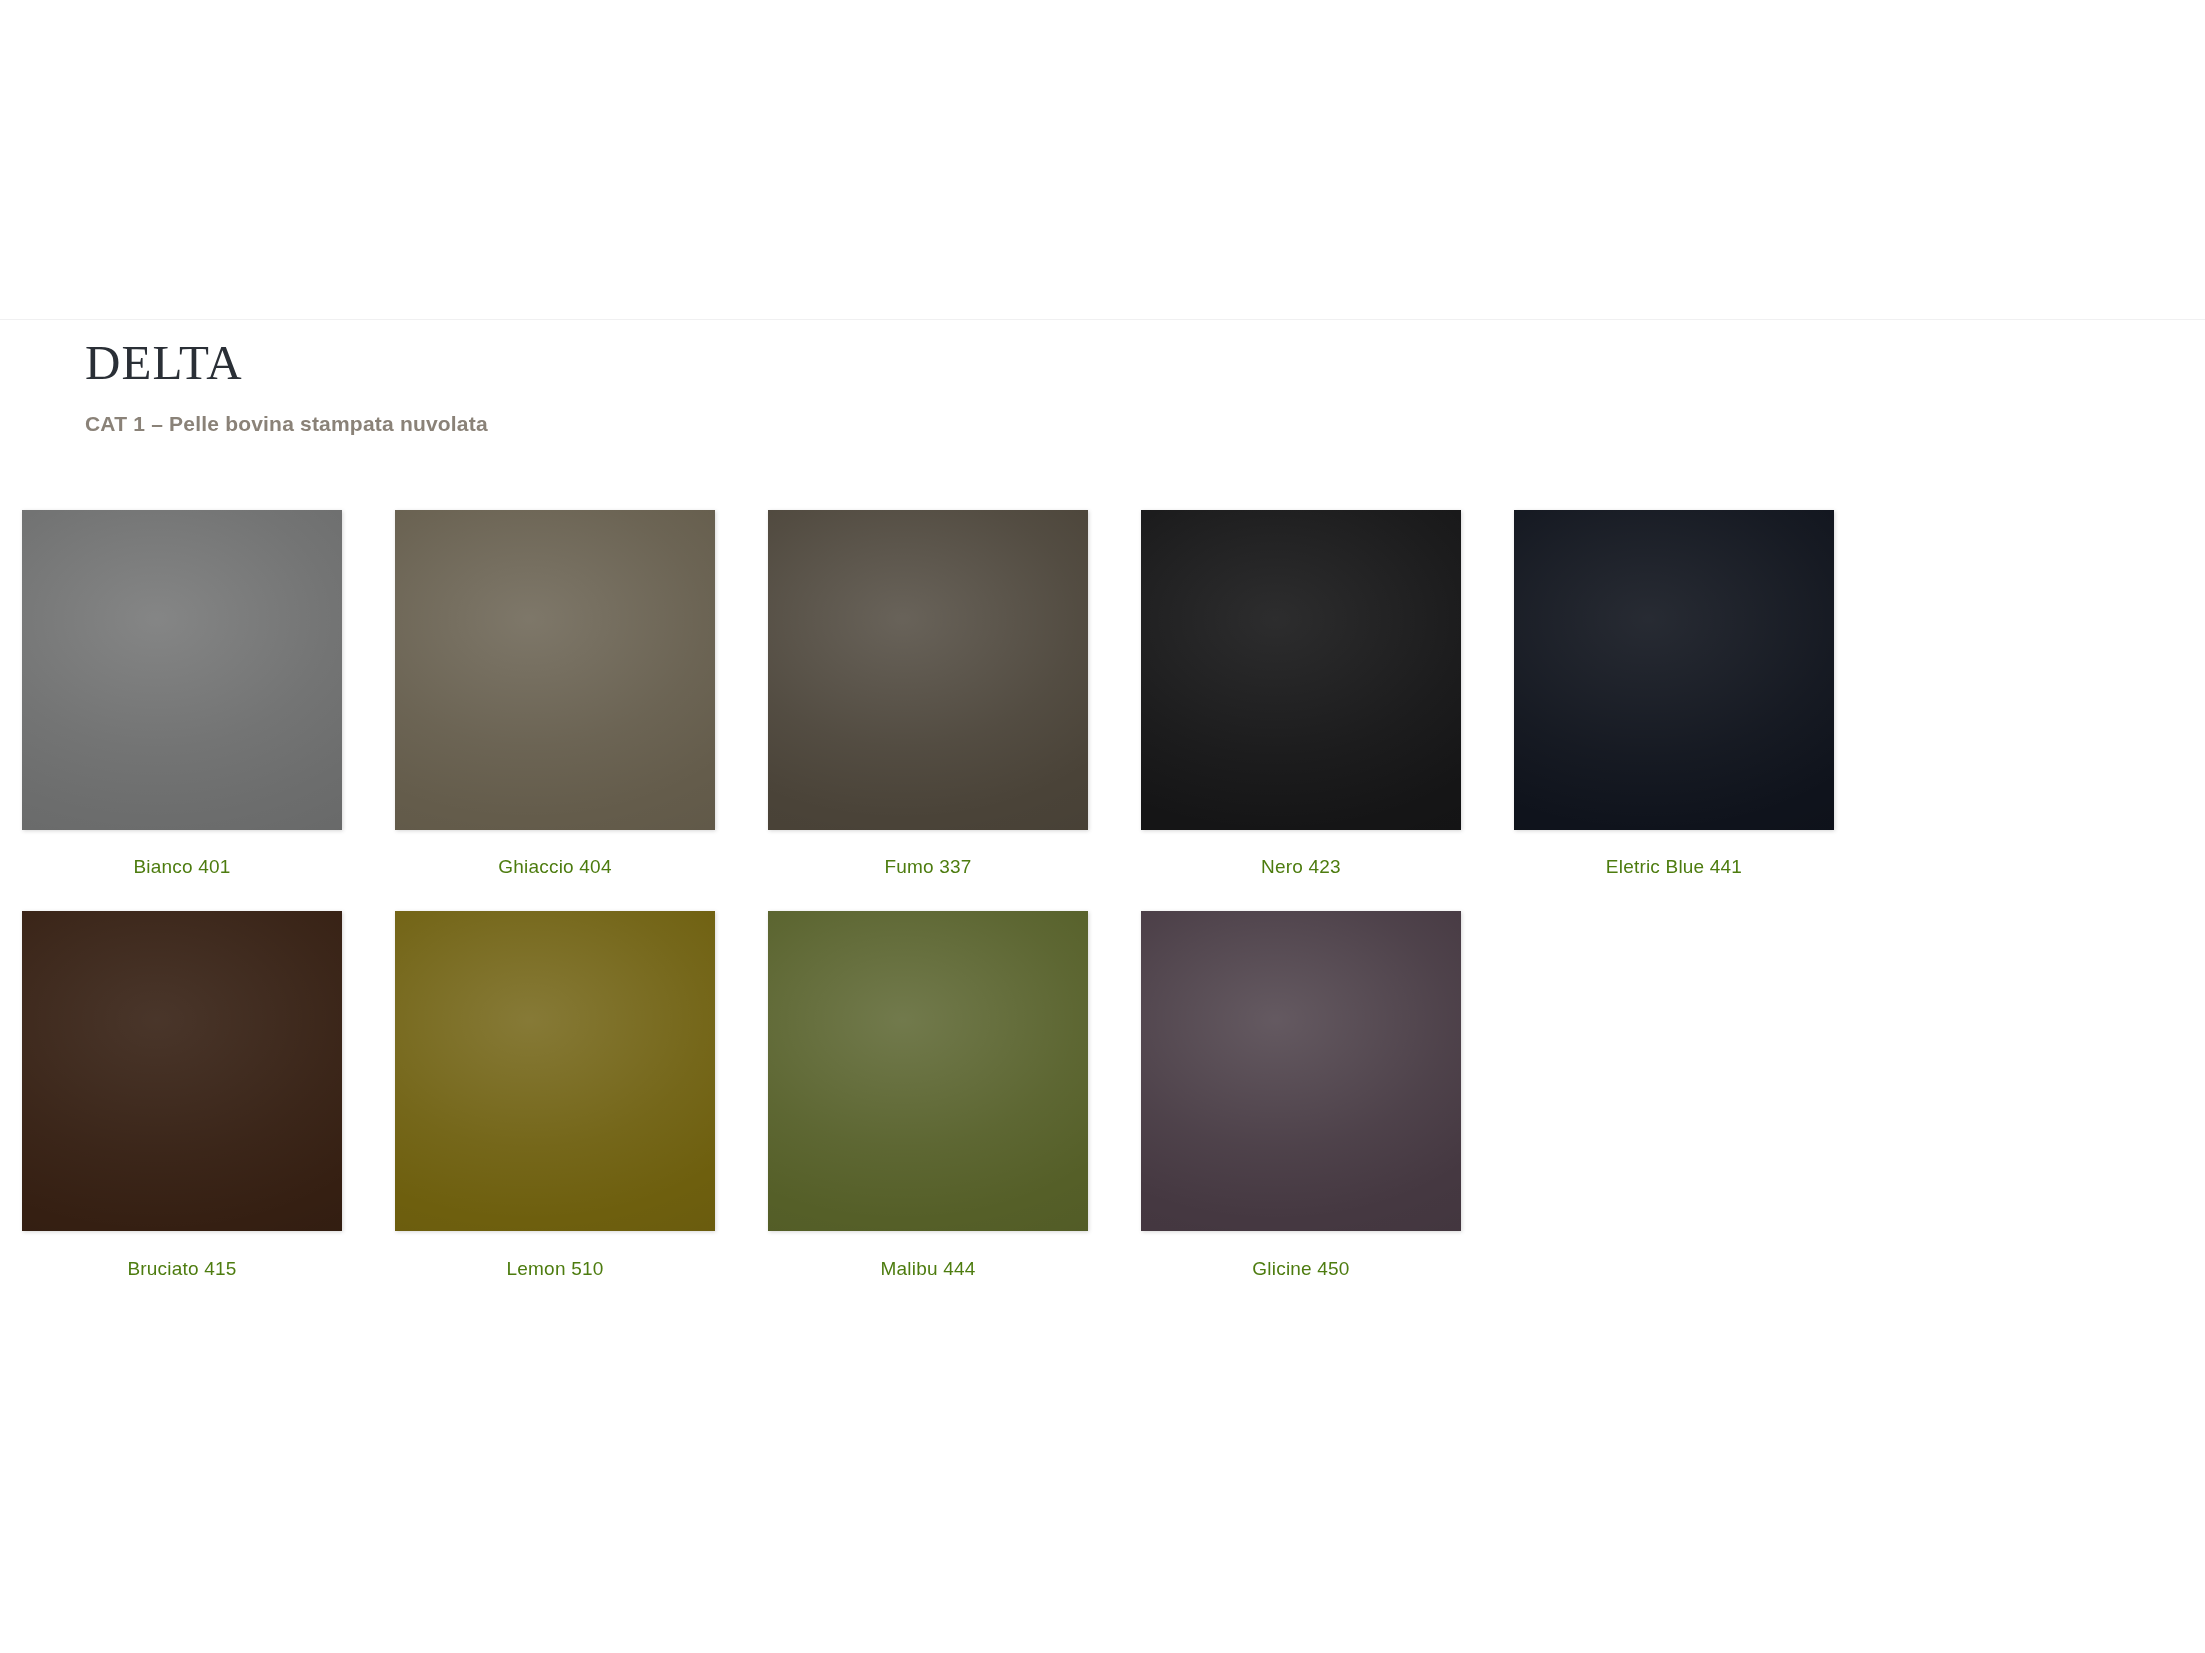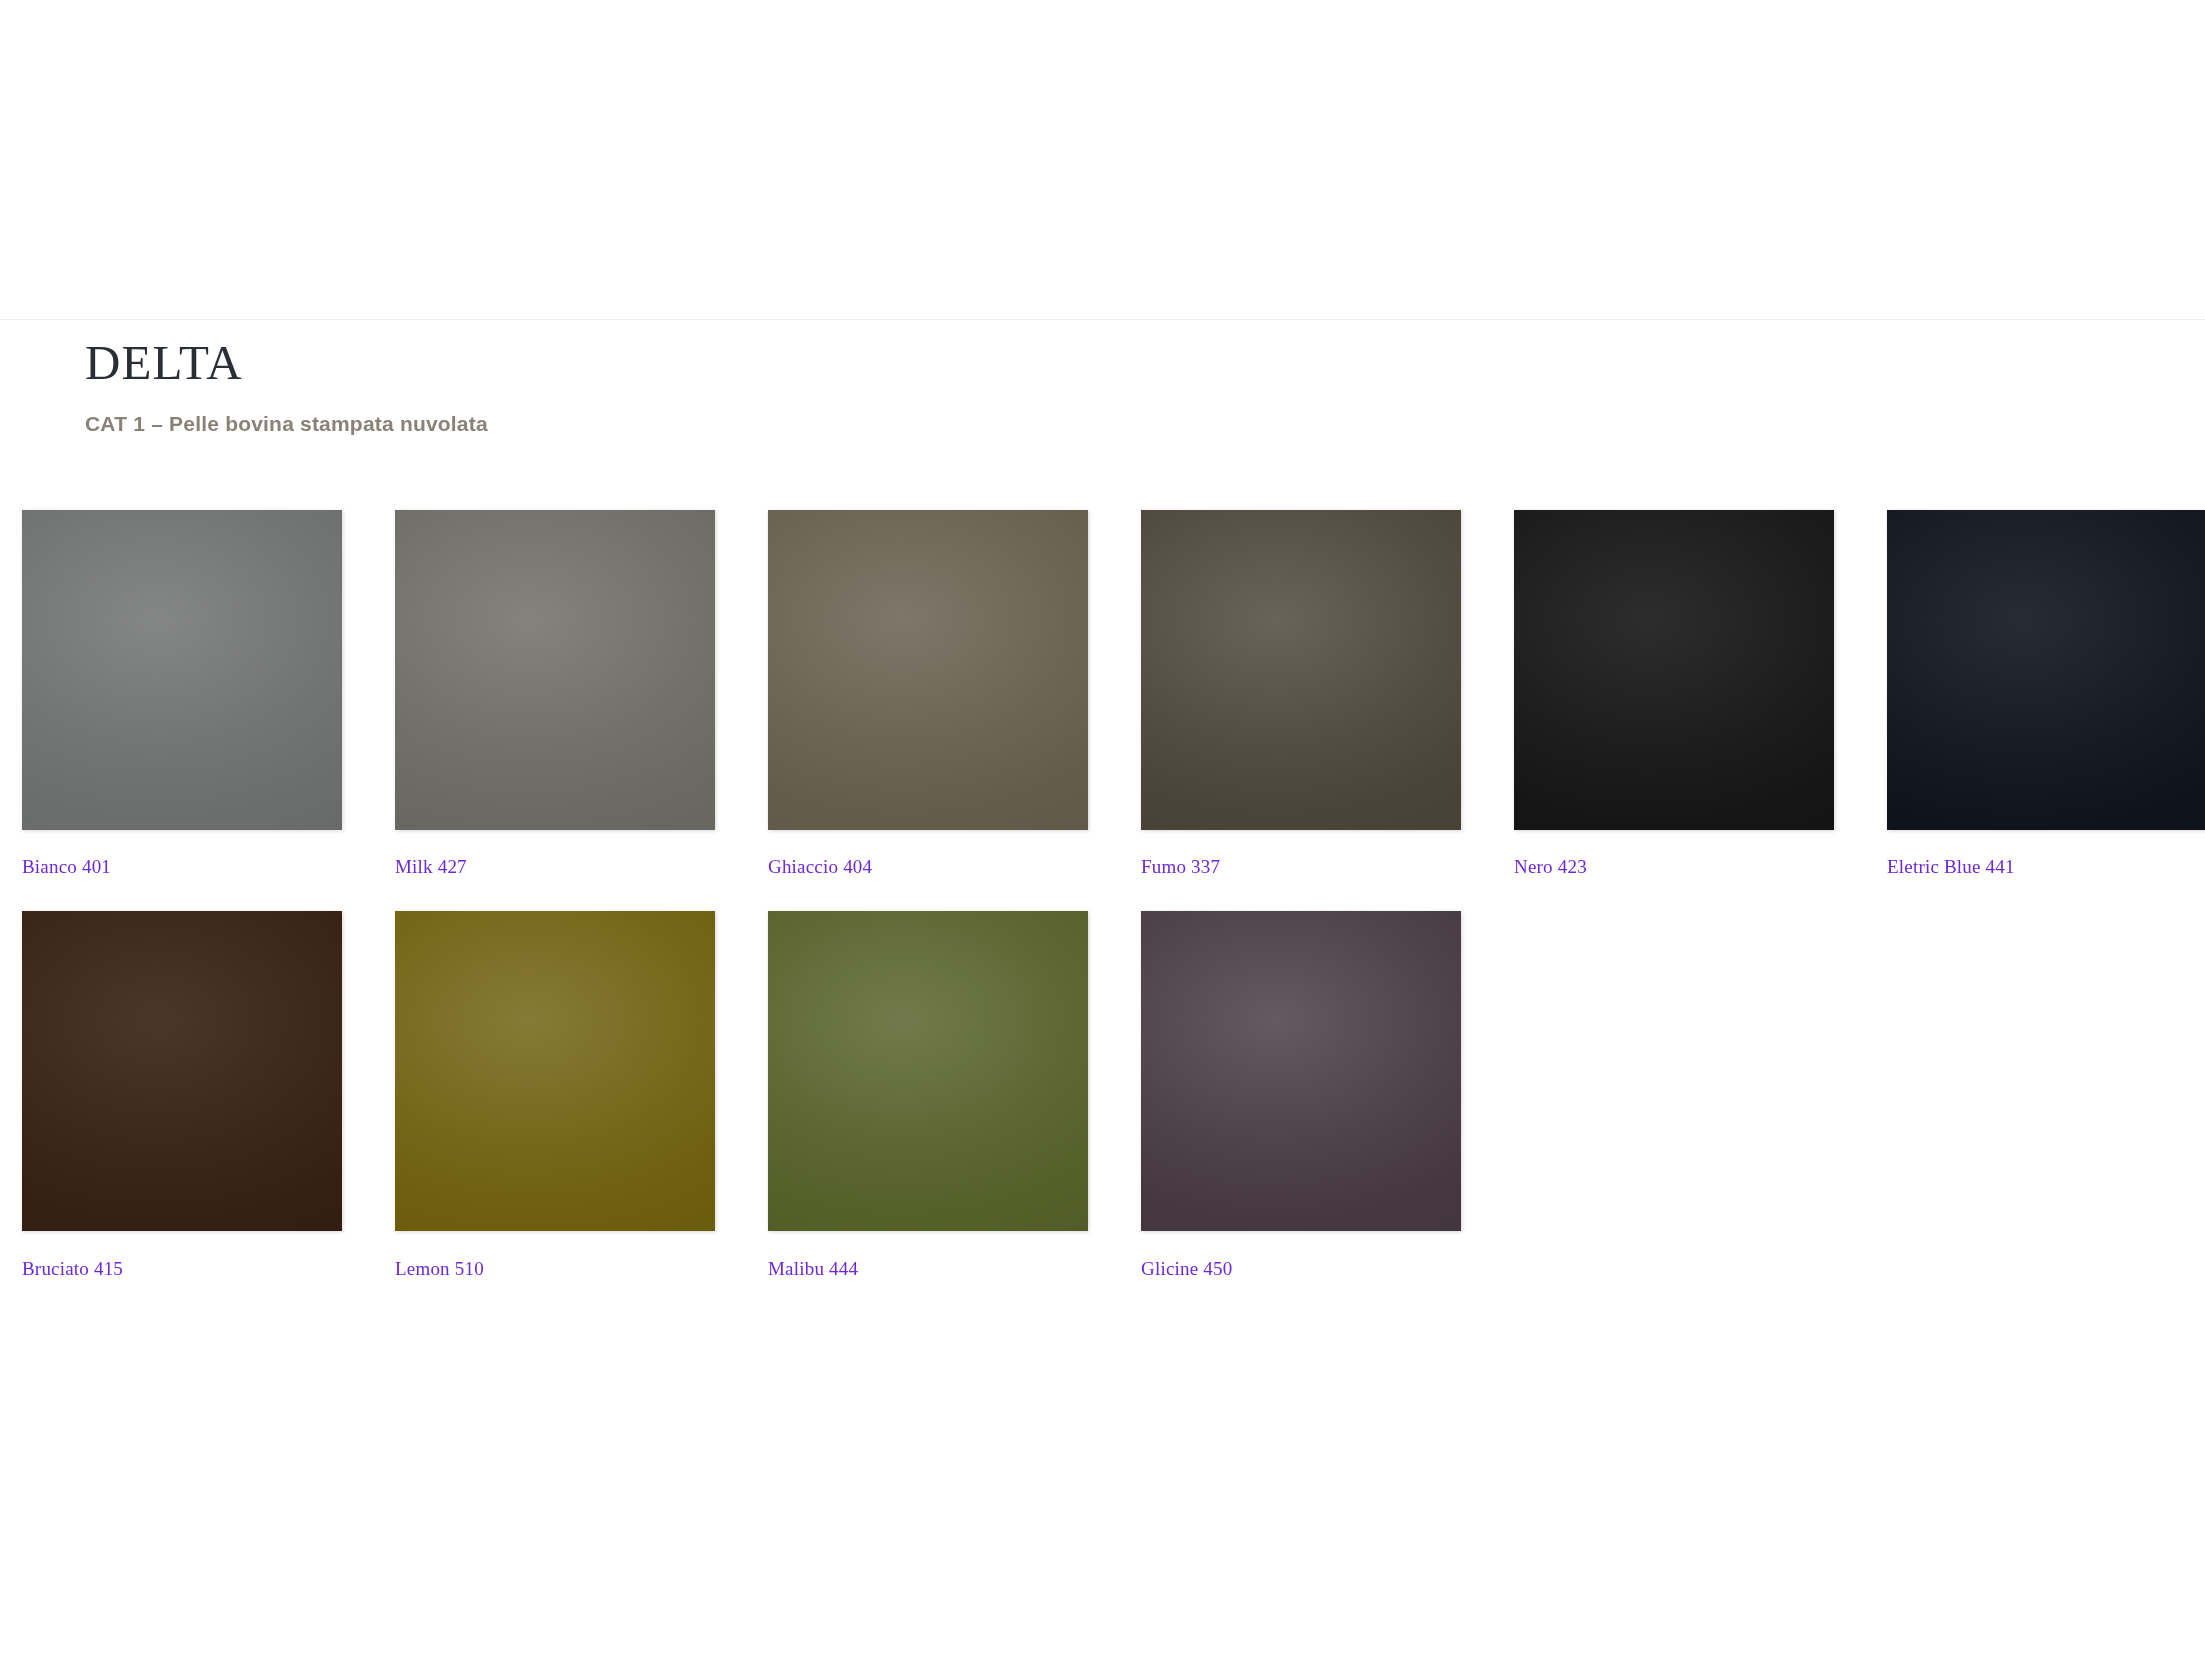--- a/index.html
+++ b/index.html
@@ -103,25 +103,26 @@
       radial-gradient(ellipse 130% 95% at 42% 34%,
         rgba(255,255,255,0.17) 0%,
         rgba(255,255,255,0.05) 42%,
         rgba(0,0,0,0.00) 66%,
         rgba(0,0,0,0.07) 100%);
     pointer-events: none;
   }
 
   .swatch-label {
     margin-top: 26.4px;
-    font-family: Liberation Serif, serif;
+    text-align: center;
+    font-family: Liberation Sans, sans-serif;
     font-size: 19px;
     font-weight: 400;
     letter-spacing: 0.2px;
-    color: #6d28d9;
+    color: #4d7c0f;
     white-space: nowrap;
   }
 
   
   .swatch-chip.dark .sheen {
     background:
       radial-gradient(ellipse 130% 95% at 42% 34%,
         rgba(255,255,255,0.10) 0%,
         rgba(255,255,255,0.03) 45%,
         rgba(0,0,0,0.00) 70%,
@@ -169,29 +170,20 @@
       <div class="swatch-cell">
         <div class="swatch-chip" style="background-color: rgb(216, 218, 219);">
           <svg class="grain" viewBox="0 0 573 573" preserveAspectRatio="none">
             <rect width="573" height="573" fill="#808080" filter="url(#leatherGrain)"></rect>
           </svg>
           <div class="sheen"></div>
         </div>
         <div class="swatch-label">Bianco 401</div>
       </div>
 
-      <div class="swatch-cell">
-        <div class="swatch-chip" style="background-color: rgb(214, 211, 198);">
-          <svg class="grain" viewBox="0 0 573 573" preserveAspectRatio="none">
-            <rect width="573" height="573" fill="#808080" filter="url(#leatherGrainFine)"></rect>
-          </svg>
-          <div class="sheen"></div>
-        </div>
-        <div class="swatch-label">Milk 427</div>
-      </div>
 
       <div class="swatch-cell">
         <div class="swatch-chip" style="background-color: rgb(200, 185, 151);">
           <svg class="grain" viewBox="0 0 573 573" preserveAspectRatio="none">
             <rect width="573" height="573" fill="#808080" filter="url(#leatherGrainFine)"></rect>
           </svg>
           <div class="sheen"></div>
         </div>
         <div class="swatch-label">Ghiaccio 404</div>
       </div>

